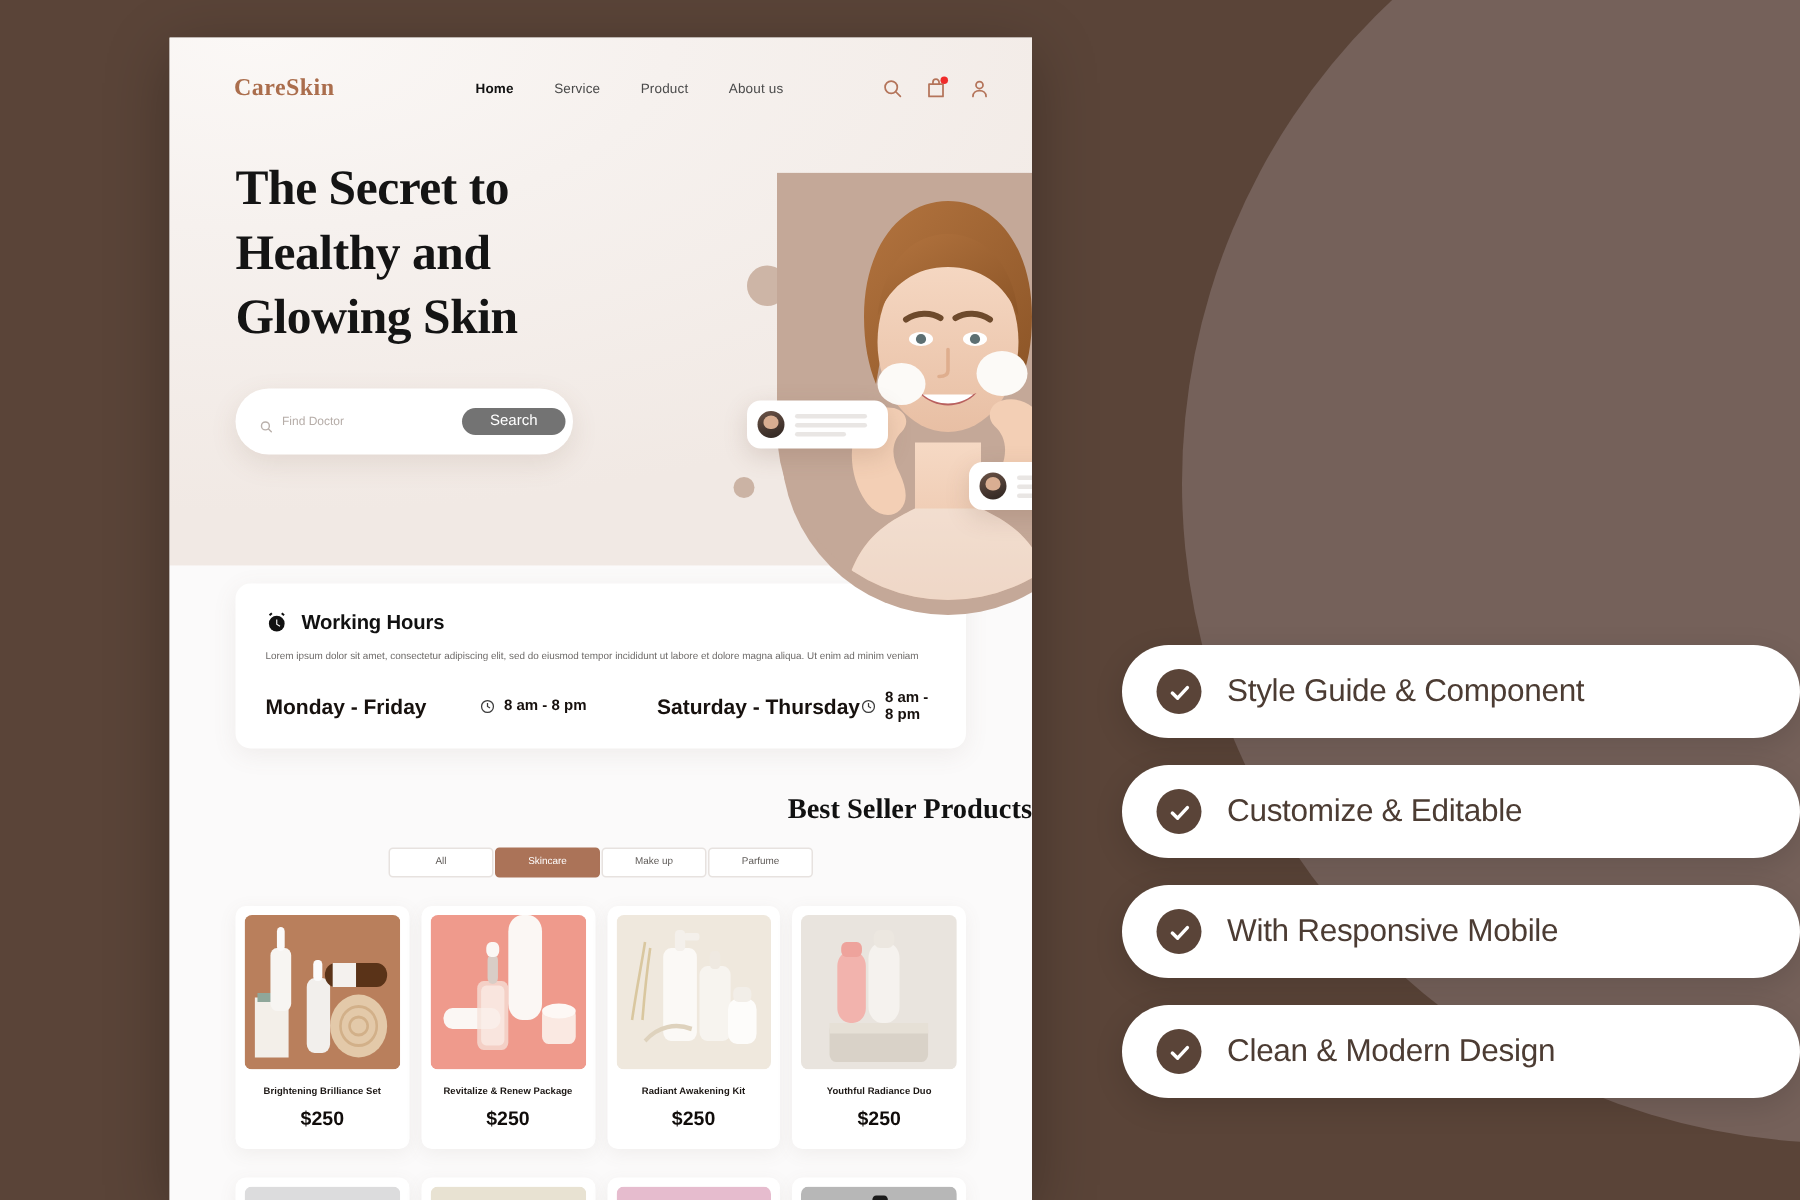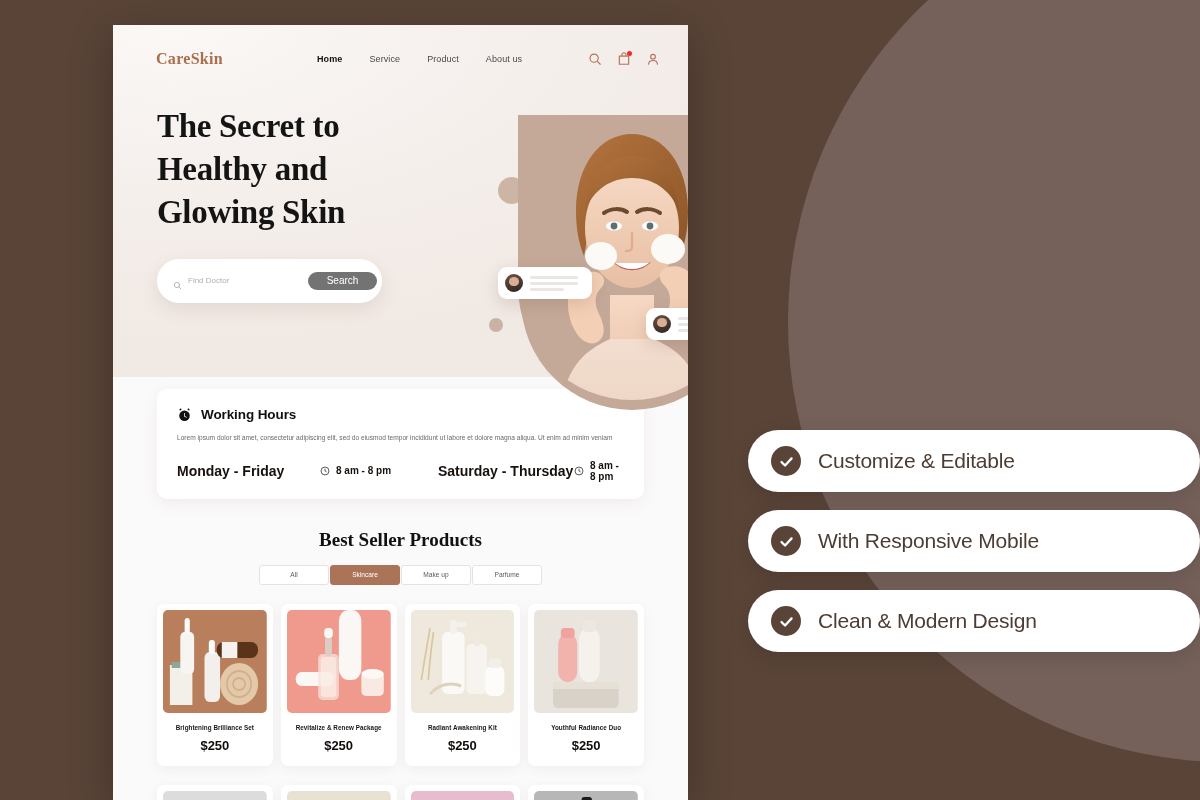--- a/index.html
+++ b/index.html
@@ -174,21 +174,21 @@
     display: grid;
     grid-template-columns: 143px 118px 136px auto;
     align-items: center;
   }
   .hours-grid .lbl { font-size: 14px; font-weight: 700; color: #17110e; }
   .hours-grid .val { display: flex; align-items: center; gap: 6px; font-size: 10px; font-weight: 700; color: #17110e; }
   .hours-grid .val .ci { width: 10px; height: 10px; color: #3a3a3a; flex: 0 0 auto; }
 
   
   .bs-title {
-    margin-top: 30px; text-align: center;
+    margin-top: 30px; text-align: right;
     font-family: "Liberation Serif", serif;
     font-size: 19px; font-weight: 700; color: #111;
   }
   .tabs {
     margin-top: 14px;
     display: flex; justify-content: center; gap: 1px;
   }
   .tab {
     width: 70px; height: 20px;
     border: 1px solid #e7e2df; background: #fff;
@@ -537,20 +537,28 @@
             <rect x="50" y="24" width="22" height="52" rx="5" fill="#a8742a"></rect>
             <rect x="55" y="6" width="12" height="20" rx="3" fill="#1b1b1b"></rect>
           </svg>
         </div>
       </div>
     </div>
   </div>
 </div>
 
 <div class="pills">
+  <div class="pill">
+    <span class="chk">
+      <svg viewBox="0 0 24 24" fill="none" stroke="currentColor" stroke-width="3.2" stroke-linecap="round" stroke-linejoin="round">
+          <path d="M5 12.8 10 17.6 19.2 7.6"></path>
+        </svg>
+    </span>
+    <span class="ptxt">Style Guide &amp; Component</span>
+  </div>
   <div class="pill">
     <span class="chk">
       <svg viewBox="0 0 24 24" fill="none" stroke="currentColor" stroke-width="3.2" stroke-linecap="round" stroke-linejoin="round">
           <path d="M5 12.8 10 17.6 19.2 7.6"></path>
         </svg>
     </span>
     <span class="ptxt">Customize &amp; Editable</span>
   </div>
   <div class="pill">
     <span class="chk">

